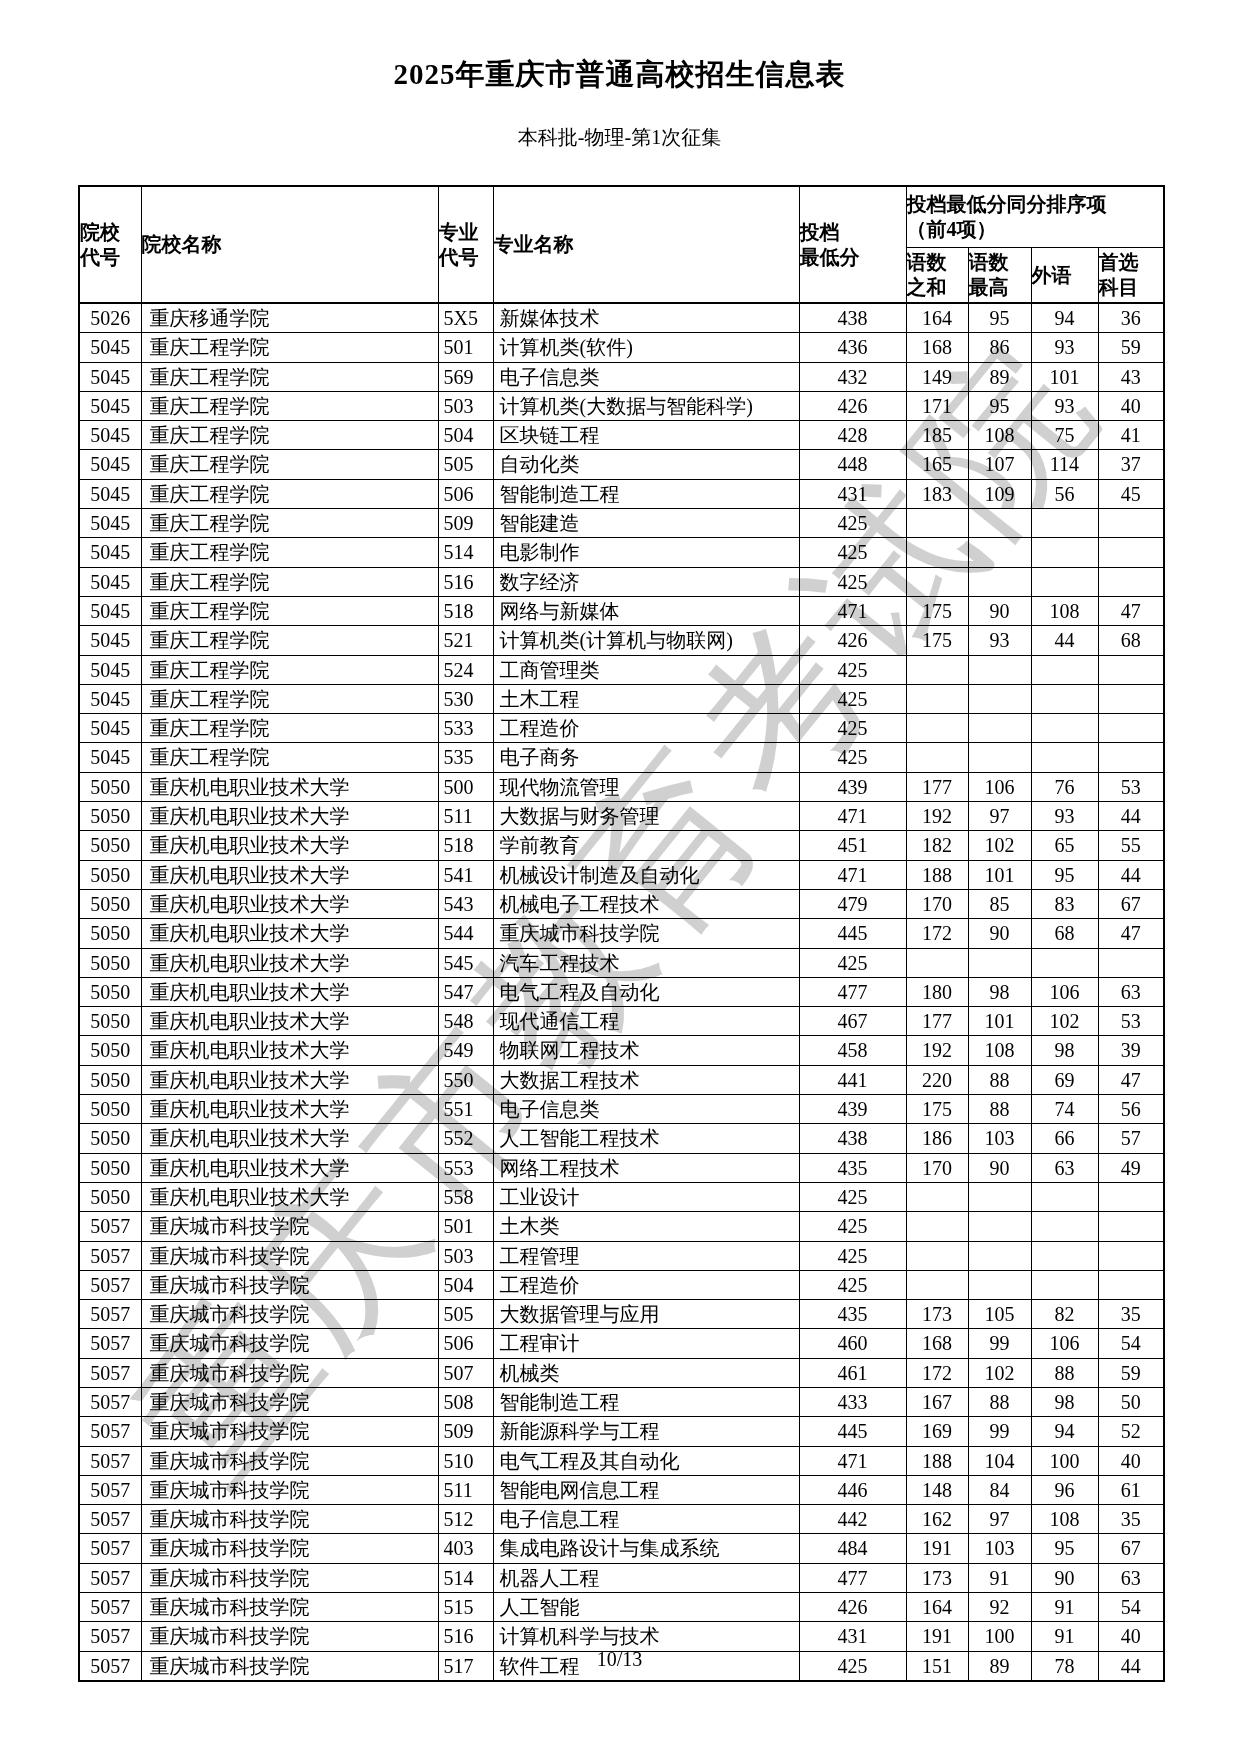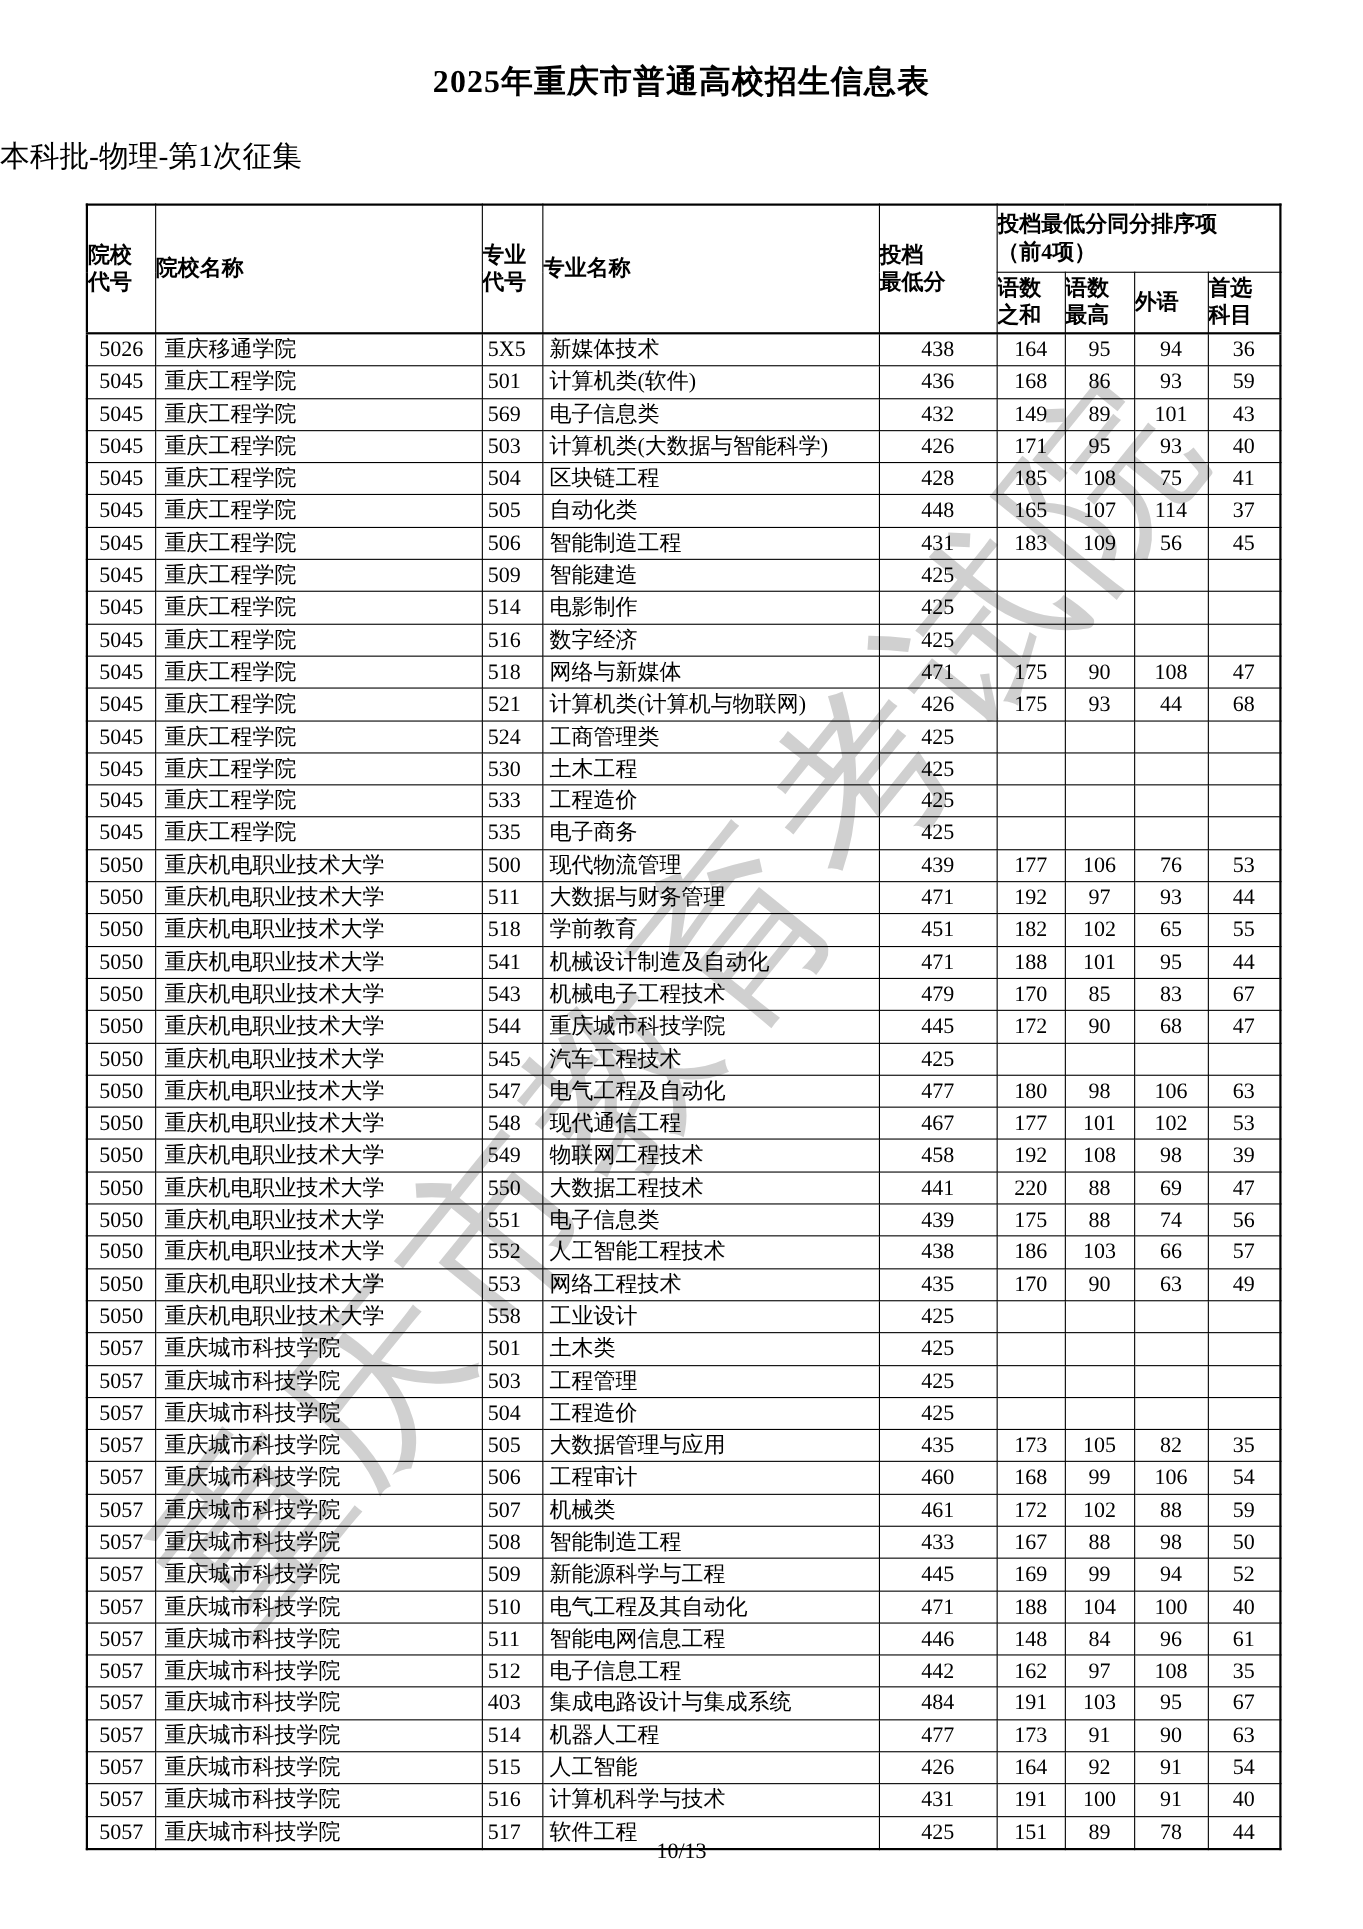--- a/index.html
+++ b/index.html
@@ -11,21 +11,21 @@
     font-family:"Liberation Serif","DejaVu Serif",serif;
     color:#000;
   }
   .doc-title{
     position:absolute;top:55px;left:0;width:100%;
     text-align:center;font-size:29px;font-weight:bold;
     letter-spacing:1px;
   }
   .doc-subtitle{
     position:absolute;top:124px;left:0;width:100%;
-    font-size:27px;font-weight:normal;font-family:Liberation Serif, serif;
+    text-align:center;font-size:20px;font-weight:normal;font-family:Liberation Serif, serif;
   }
   .watermark{
     position:absolute;left:50%;top:52%;
     transform:translate(-50%,-50%) rotate(-51deg);
     font-size:165px;letter-spacing:10px;white-space:nowrap;
     color:rgba(150,150,150,0.45);
     z-index:0;pointer-events:none;
   }
   table.score-table{
     position:absolute;left:78px;top:185px;
@@ -54,21 +54,21 @@
   tbody td:nth-child(2){text-align:left;padding-left:8px;}
   tbody td:nth-child(3){text-align:left;padding-left:5px;}
   tbody td:nth-child(4){text-align:left;padding-left:6px;}
   tbody td:nth-child(5),
   tbody td:nth-child(6),
   tbody td:nth-child(7),
   tbody td:nth-child(8),
   tbody td:nth-child(9){text-align:center;}
   .page-footer{
     position:absolute;top:1648px;left:0;width:100%;
-    text-align:center;font-size:20px;margin-top:24px;
+    text-align:center;font-size:20px;
   }
 </style>
 </head>
 <body>
 
 <div class="sheet">
 
   <div class="watermark">重庆市教育考试院</div>
 
   <div class="doc-title">2025年重庆市普通高校招生信息表</div>

